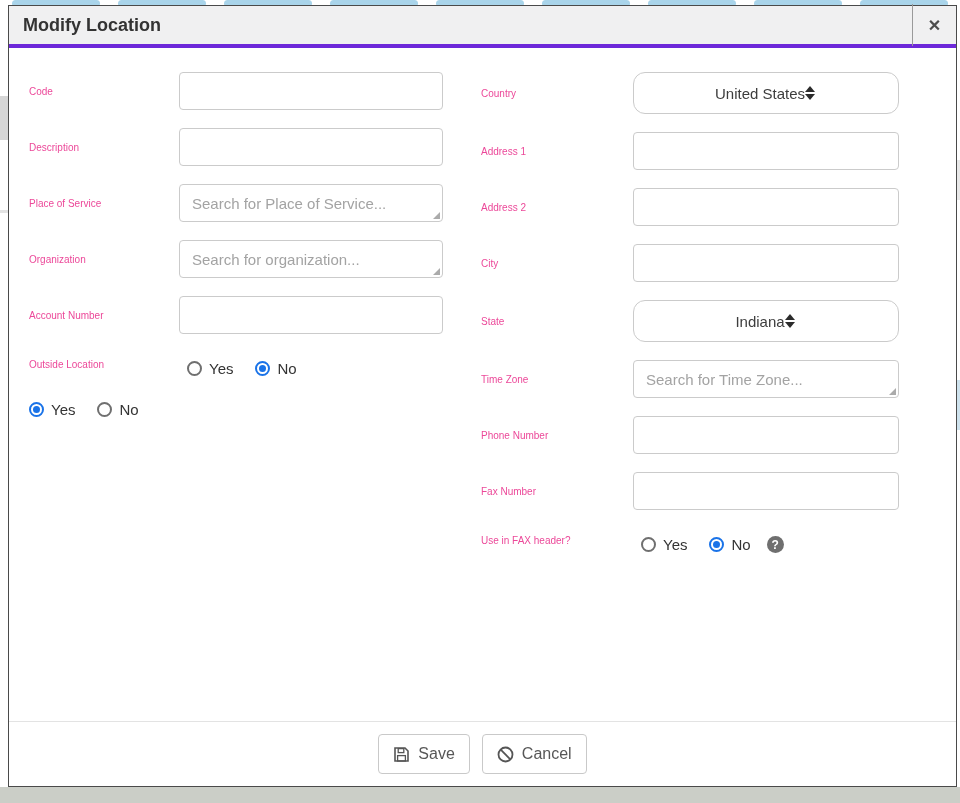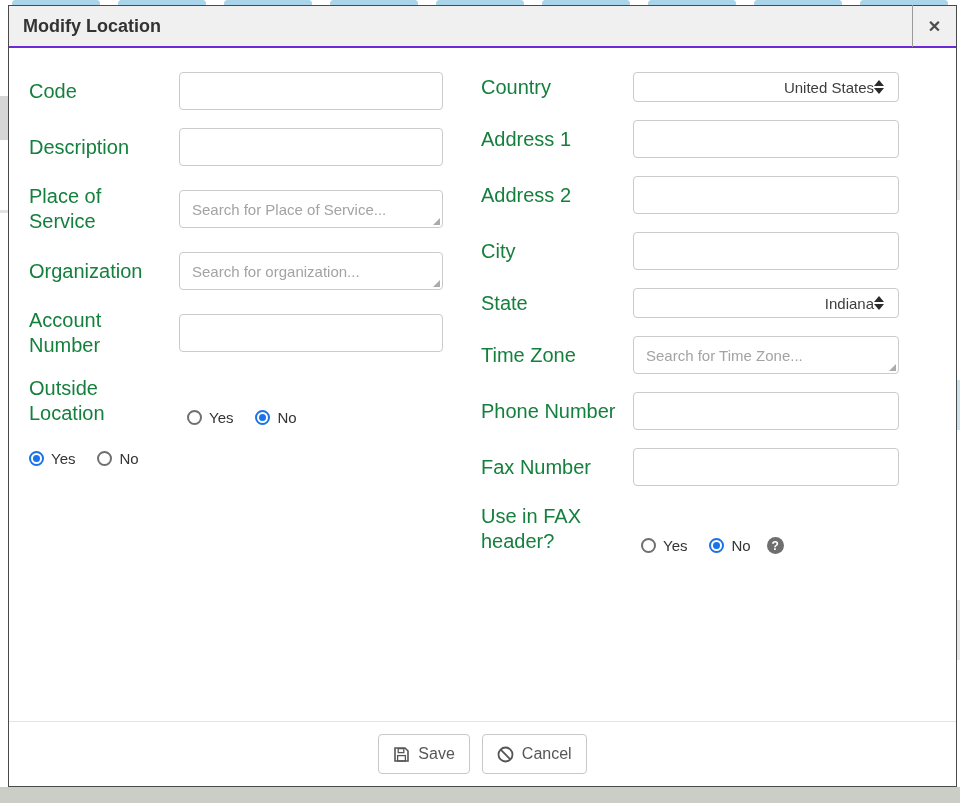--- a/index.html
+++ b/index.html
@@ -22,61 +22,61 @@
   .bg-frag.f5 { left:957px; top:600px; width:3px; height:60px; background:#e8e8e8; }
 
   
   .modal {
     position:absolute; left:8px; top:5px; width:949px; height:782px;
     background:#ffffff; border:1px solid #4a4a4a;
     display:flex; flex-direction:column;
   }
   .mheader {
     height:42px; flex:0 0 42px; background:var(--header-bg);
-    border-bottom:2px solid #6d28d9;
+    border-bottom:4px solid #6d28d9;
     display:flex; align-items:center;
   }
   .mtitle {
     flex:1; padding-left:14px; font-size:18px; font-weight:bold; color:#333333;
   }
   .mclose {
     width:44px; height:42px; flex:0 0 44px;
     border:none; border-left:1px solid #9a9a9a; background:transparent;
     font-size:16px; font-weight:bold; color:#4d4d4d; cursor:pointer;
     display:flex; align-items:center; justify-content:center;
     font-family:"Liberation Sans", sans-serif;
   }
   .mbody { flex:1; padding:24px 20px 0 20px; display:flex; }
   .col-left  { width:414px; margin-right:38px; }
   .col-right { width:418px; }
 
   .frow { display:flex; align-items:center; margin-bottom:18px; }
   .frow.radiorow { align-items:flex-end; margin-top:8px; margin-bottom:24px;gap:8px; }
   .flabel {
-    font-size:20px; color:#15803d; line-height:25px; padding-right:10px;
+    font-size:10px; color:#ec4899; line-height:25px; padding-right:10px;
   }
   .col-left  .flabel { width:150px; flex:0 0 150px; }
   .col-right .flabel { width:152px; flex:0 0 152px; }
   .ffield { flex:1; position:relative; }
 
   .tinput {
     width:100%; height:38px; border:1px solid #cbcbcb; border-radius:4px;
     padding:0 12px; font-size:15px; color:#333; background:#fff; outline:none;
     font-family:"Liberation Sans", sans-serif;
   }
   .tinput::placeholder { color:#a3a3a3; opacity:1; }
   .grip {
     position:absolute; right:3px; bottom:3px; width:0; height:0;
     border-left:7px solid transparent; border-bottom:7px solid #ababab;
     pointer-events:none;
   }
 
   .selectbox {
-    width:100%; height:30px; border:1px solid #cbcbcb; border-radius:4px;
-    background:#fff; display:flex; align-items:center; justify-content:flex-end;
+    width:100%; height:42px; border:1px solid #cbcbcb; border-radius:12px;
+    background:#fff; display:flex; align-items:center; justify-content:center;
     padding:0 12px; font-size:15px; color:#3d3d3d; cursor:pointer;
   }
   .updown { display:flex; flex-direction:column; align-items:center; gap:2px; margin-right:2px; }
   .updown i { display:block; width:0; height:0; }
   .updown i.up   { border-left:5px solid transparent; border-right:5px solid transparent; border-bottom:6px solid #2b2b2b; }
   .updown i.down { border-left:5px solid transparent; border-right:5px solid transparent; border-top:6px solid #2b2b2b; }
 
   .radiogroup { display:flex; align-items:center; }
   .radio {
     width:15px; height:15px; border-radius:50%; background:#fff;

